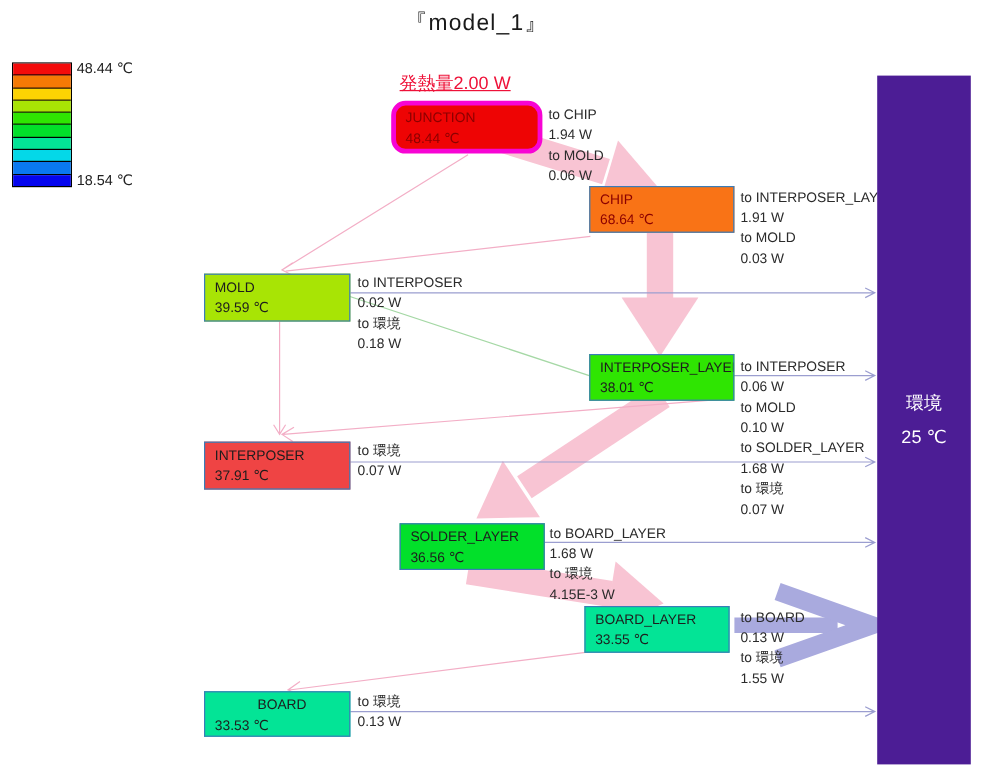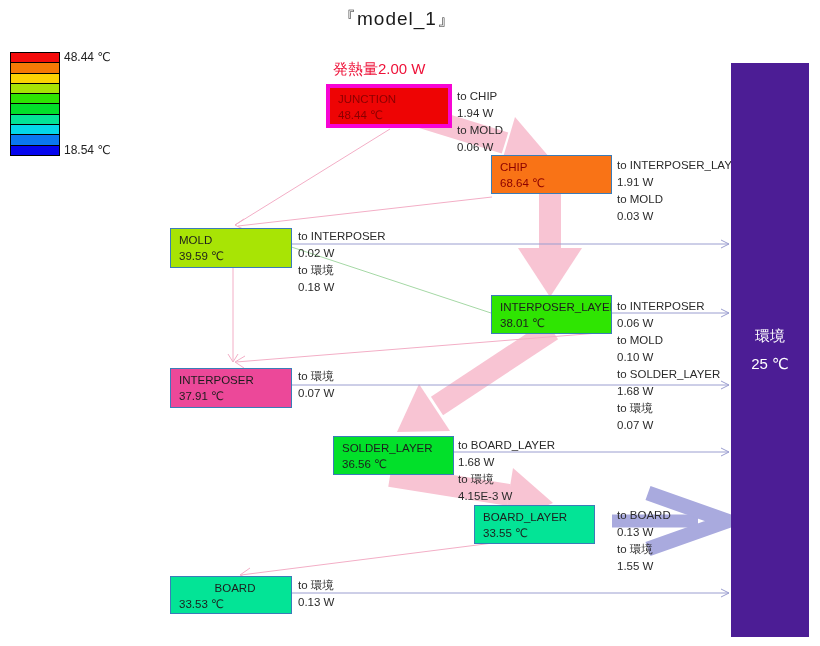--- a/index.html
+++ b/index.html
@@ -14,21 +14,21 @@
   
   .legend-bar{
     position:absolute;left:10px;top:52px;width:48px;height:102px;
     border:1px solid #000;display:flex;flex-direction:column;z-index:5;
   }
   .legend-band{flex:1;border-bottom:1px solid #000;}
   .legend-band:last-child{border-bottom:none;}
   .legend-max{position:absolute;left:64px;top:50px;font-size:12px;color:#222;z-index:5;}
   .legend-min{position:absolute;left:64px;top:143px;font-size:12px;color:#222;z-index:5;}
   
-  .heat-label{position:absolute;left:333px;top:60px;font-size:15px;z-index:5;white-space:nowrap;}
+  .heat-label{position:absolute;left:333px;top:60px;font-size:15px;z-index:5;white-space:nowrap;text-decoration:underline;}
   
   .lines{position:absolute;left:0;top:0;z-index:1;}
   
   .flows{position:absolute;z-index:2;font-size:11.5px;color:#2b2b2b;line-height:17px;white-space:nowrap;}
   .flows-junction{left:457px;top:88px;}
   .flows-chip{left:617px;top:157px;}
   .flows-mold{left:298px;top:228px;}
   .flows-interposer-layer{left:617px;top:298px;}
   .flows-interposer{left:298px;top:368px;}
   .flows-solder-layer{left:458px;top:437px;}
@@ -40,21 +40,21 @@
     border:1px solid #3a7cb8;z-index:3;font-size:11.5px;overflow:hidden;
   }
   .node-name{margin:5px 0 0 8px;white-space:nowrap;}
   .node-temp{margin:3px 0 0 8px;white-space:nowrap;}
   .node-junction{left:326px;top:84px;width:126px;height:44px;border:4px solid #f704d4;}
   .node-chip{left:491px;top:155px;}
   .node-mold{left:170px;top:228px;width:122px;height:40px;}
   .node-interposer-layer{left:491px;top:295px;}
   .node-interposer{left:170px;top:368px;width:122px;height:40px;}
   .node-solder-layer{left:333px;top:436px;}
-  .node-board-layer{left:474px;top:505px;}
+  .node-board-layer{left:487px;top:505px;}
   .node-board{left:170px;top:576px;width:122px;height:38px;}
   
   .env{
     position:absolute;left:731px;top:63px;width:78px;height:574px;z-index:4;
     display:flex;flex-direction:column;align-items:center;justify-content:center;
     color:#ffffff;font-size:15px;gap:9px;
   }
 </style>
 </head>
 <body>
@@ -159,37 +159,37 @@
     <div>to BOARD</div>
     <div>0.13 W</div>
     <div>to 環境</div>
     <div>1.55 W</div>
   </div>
   <div class="flows flows-board">
     <div>to 環境</div>
     <div>0.13 W</div>
   </div>
 
-  <div class="node node-junction" style="background: rgb(238, 4, 4);">
+  <div class="node node-junction" style="background: rgb(238, 4, 4); border-radius: 12px;">
     <div class="node-name" style="color: rgb(139, 0, 0);">JUNCTION</div>
     <div class="node-temp" style="color: rgb(139, 0, 0);">48.44 ℃</div>
   </div>
   <div class="node node-chip" style="background: #f97316;">
     <div class="node-name" style="color: rgb(139, 0, 0);">CHIP</div>
     <div class="node-temp" style="color: rgb(139, 0, 0);">68.64 ℃</div>
   </div>
   <div class="node node-mold" style="background: rgb(168, 228, 5);">
     <div class="node-name" style="color: rgb(29, 29, 29);">MOLD</div>
     <div class="node-temp" style="color: rgb(29, 29, 29);">39.59 ℃</div>
   </div>
   <div class="node node-interposer-layer" style="background: rgb(47, 229, 2);">
     <div class="node-name" style="color: rgb(29, 29, 29);">INTERPOSER_LAYER</div>
     <div class="node-temp" style="color: rgb(29, 29, 29);">38.01 ℃</div>
   </div>
-  <div class="node node-interposer" style="background: #ec4899;">
+  <div class="node node-interposer" style="background: #ef4444;">
     <div class="node-name" style="color: rgb(29, 29, 29);">INTERPOSER</div>
     <div class="node-temp" style="color: rgb(29, 29, 29);">37.91 ℃</div>
   </div>
   <div class="node node-solder-layer" style="background: rgb(2, 224, 42);">
     <div class="node-name" style="color: rgb(29, 29, 29);">SOLDER_LAYER</div>
     <div class="node-temp" style="color: rgb(29, 29, 29);">36.56 ℃</div>
   </div>
   <div class="node node-board-layer" style="background: rgb(3, 228, 150);">
     <div class="node-name" style="color: rgb(29, 29, 29);">BOARD_LAYER</div>
     <div class="node-temp" style="color: rgb(29, 29, 29);">33.55 ℃</div>

